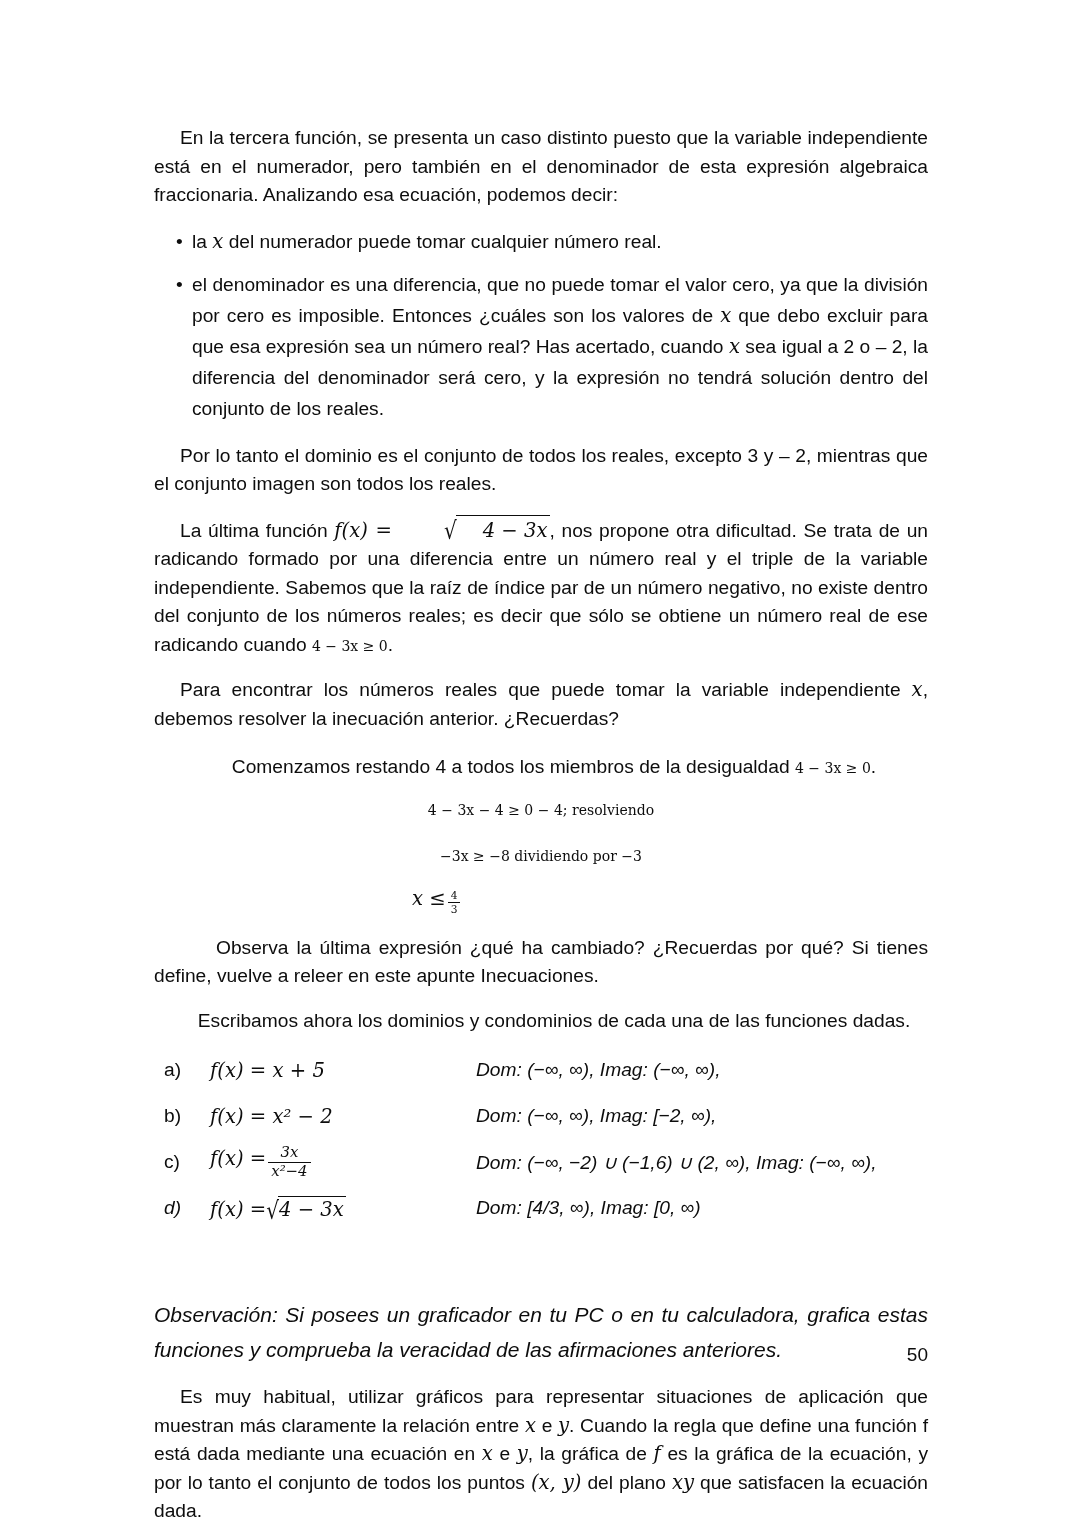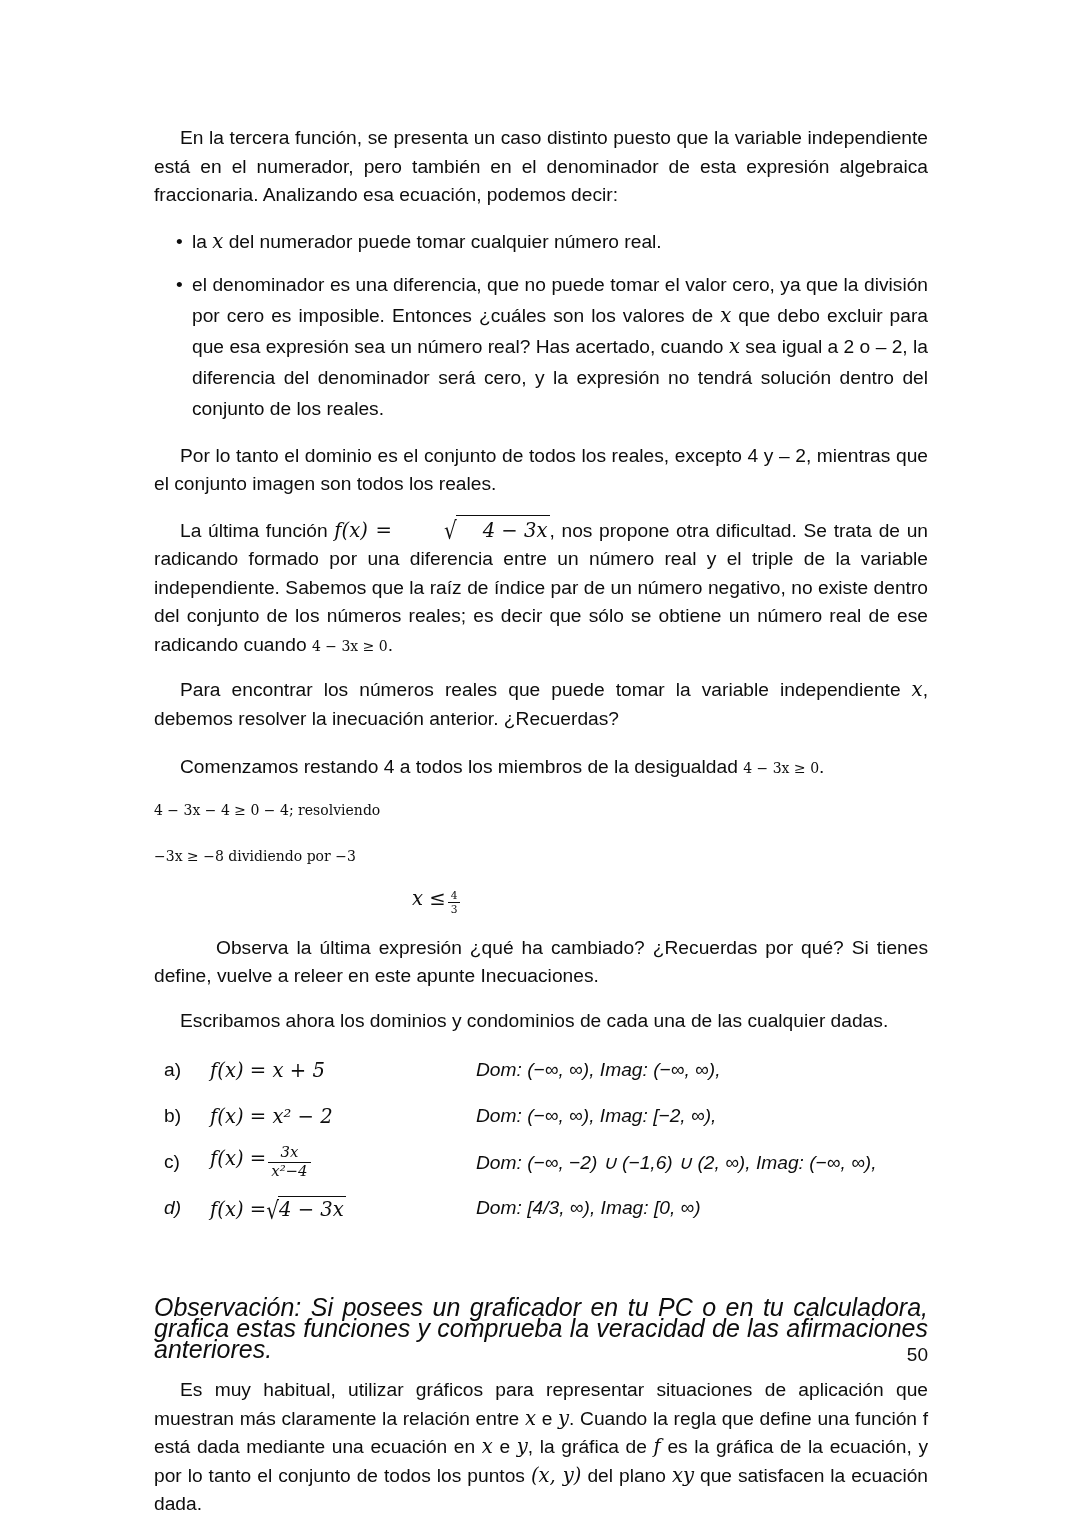--- a/index.html
+++ b/index.html
@@ -26,21 +26,21 @@
   .para {
     font-size: 19.2px;
     line-height: 28.5px;
     text-align: justify;
     text-justify: inter-word;
     margin: 0;
     hyphens: none;
   }
   .para.indent { text-indent: 26px; }
   .para.indent-big { text-indent: 62px; }
-  .para.noj { text-align: left; }
+  .para.noj { text-align: center; }
   .spacer-10 { height: 10px; }
   .spacer-12 { height: 12px; }
   .spacer-14 { height: 14px; }
   .spacer-16 { height: 16px; }
   .spacer-18 { height: 18px; }
   .spacer-20 { height: 20px; }
   .spacer-26 { height: 26px; }
   .spacer-40 { height: 40px; }
   .spacer-52 { height: 52px; }
 
@@ -106,21 +106,21 @@
   .frac .den {
     display: block;
     font-size: 0.76em;
     border-top: 1.5px solid #0d0d0d;
     padding: 1px 3px 0 3px;
   }
   .frac.small { vertical-align: -0.55em; }
 
   
   .eq {
-    text-align: left;
+    text-align: center;
     font-size: 19.6px;
     line-height: 30px;
     margin: 0;
   }
   .eq-left {
     margin: 0;
     padding-left: 258px;
     font-size: 19.6px;
     line-height: 34px;
   }
@@ -145,22 +145,22 @@
   .fn-expr { width: 266px; }
   .fn-domain {
     font-size: 19.2px;
     white-space: nowrap;
     font-style: italic;
   }
 
   
   .obs {
     font-style: italic;
-    font-size: 25px;
-    line-height: 21px;
+    font-size: 21px;
+    line-height: 35px;
     text-align: justify;
     margin: 0;
   }
 
   
   .page-number {
     position: absolute;
     right: 0;
     top: 1344px;
     font-size: 19px;
@@ -188,21 +188,21 @@
 
     <div class="spacer-12"></div>
 
     <li class="bullet">
       <span class="dot">•</span><span>el denominador es una diferencia, que no puede tomar el valor cero, ya que la división por cero es imposible. Entonces ¿cuáles son los valores de </span><span class="mi">x</span><span> que debo excluir para que esa expresión sea un número real? Has acertado, cuando </span><span class="mi">x</span><span> sea igual a 2 o – 2, la diferencia del denominador será cero, y la expresión no tendrá solución dentro del conjunto de los reales.</span>
     </li>
   </ul>
 
   <div class="spacer-18"></div>
 
-  <p class="para indent">Por lo tanto el dominio es el conjunto de todos los reales, excepto 4 y – 2, mientras que el conjunto imagen son todos los reales.</p>
+  <p class="para indent">Por lo tanto el dominio es el conjunto de todos los reales, excepto 3 y – 2, mientras que el conjunto imagen son todos los reales.</p>
 
   <div class="spacer-16"></div>
 
   <p class="para indent"><span>La última función </span><span class="mi">f(x) =</span><span class="radical"><span class="rsign">√</span><span class="rbody mi">4 − 3x</span></span><span>, nos propone otra dificultad. Se trata de un radicando formado por una diferencia entre un número real y el triple de la variable independiente. Sabemos que la raíz de índice par de un número negativo, no existe dentro del conjunto de los números reales; es decir que sólo se obtiene un número real de ese radicando cuando </span><span class="mn">4 − 3x ≥ 0</span><span>.</span></p>
 
   <div class="spacer-16"></div>
 
   <p class="para indent"><span>Para encontrar los números reales que puede tomar la variable independiente </span><span class="mi">x</span><span>, debemos resolver la inecuación anterior. ¿Recuerdas?</span></p>
 
   <div class="spacer-20"></div>
@@ -220,21 +220,21 @@
   <div class="spacer-10"></div>
 
   <p class="eq-left"><span class="mi">x ≤</span><span class="frac mn"><span class="num">4</span><span class="den">3</span></span></p>
 
   <div class="spacer-18"></div>
 
   <p class="para indent-big">Observa la última expresión ¿qué ha cambiado? ¿Recuerdas por qué? Si tienes define, vuelve a releer en este apunte Inecuaciones.</p>
 
   <div class="spacer-16"></div>
 
-  <p class="para indent noj">Escribamos ahora los dominios y condominios de cada una de las cualquier dadas.</p>
+  <p class="para indent noj">Escribamos ahora los dominios y condominios de cada una de las funciones dadas.</p>
 
   <div class="spacer-12"></div>
 
   <table class="fn-table">
     <tbody>
       <tr class="fn-row">
         <td class="fn-label">a)</td>
         <td class="fn-expr"><span class="mi">f(x)  =  x + 5</span></td>
         <td class="fn-domain">Dom: (−∞, ∞),  Imag: (−∞, ∞),</td>
       </tr>

